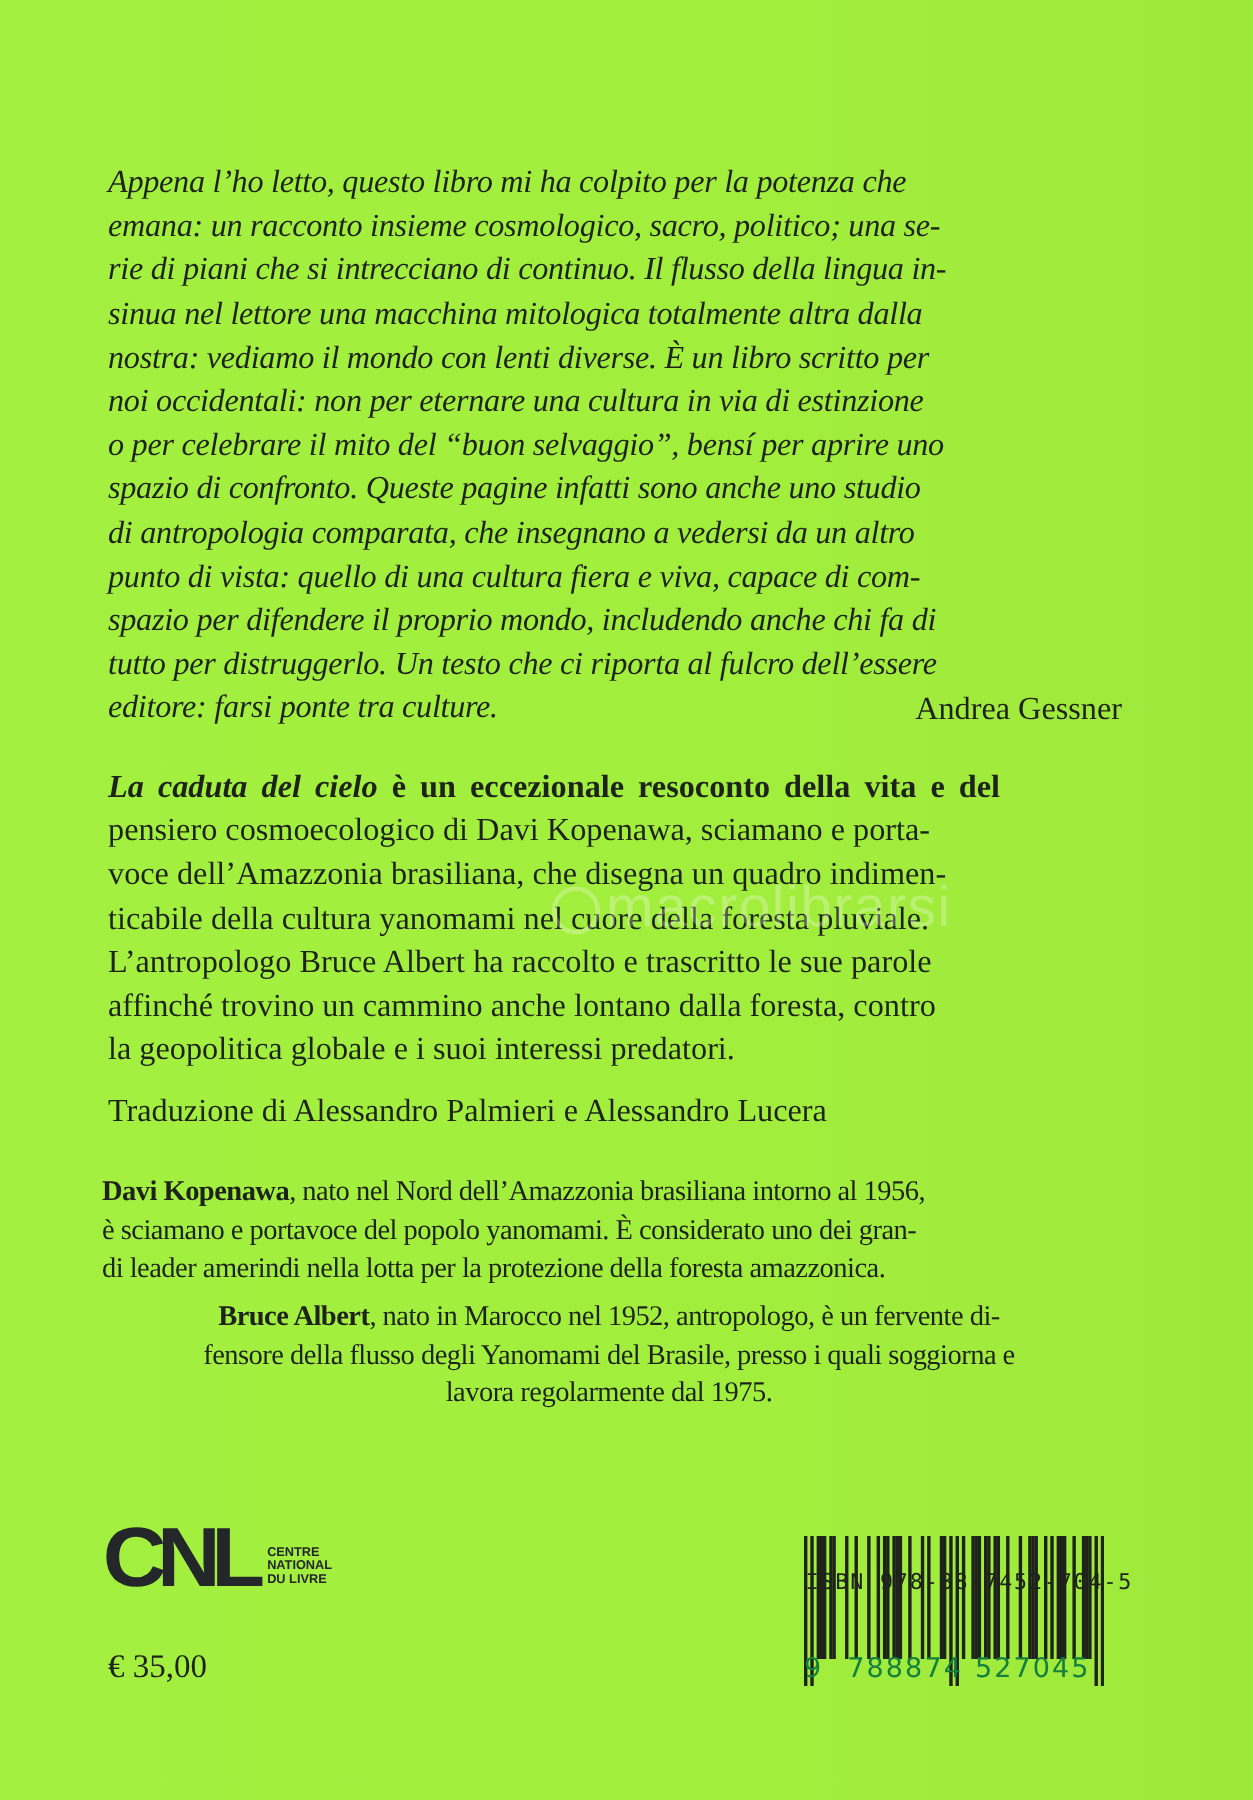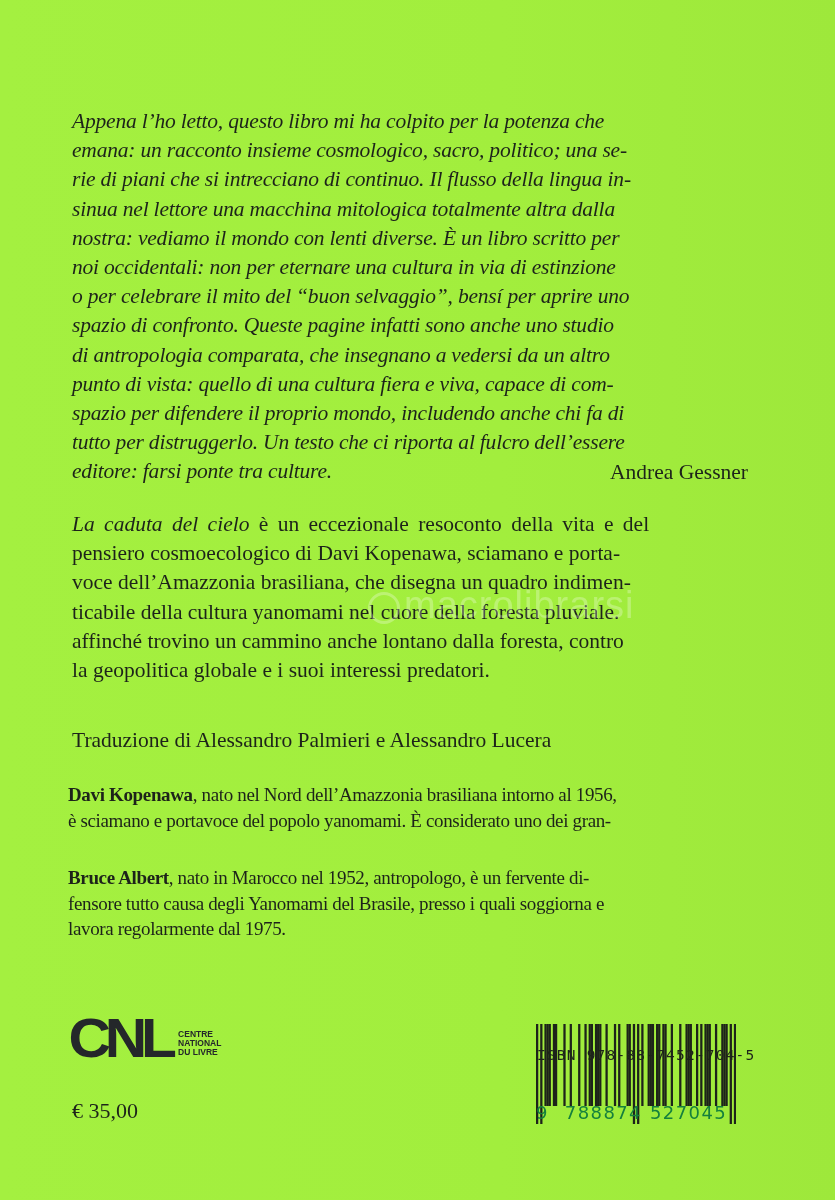--- a/index.html
+++ b/index.html
@@ -22,32 +22,32 @@
   .quote p { margin: 0; white-space: nowrap; }
   .signature {
     position: absolute; left: 520px; top: 460px; width: 228px;
     text-align: right; font-size: 21.5px;
   }
   .desc {
     position: absolute; left: 72px; top: 510px; width: 676px;
     font-size: 21.5px; line-height: 29.2px;
   }
   .desc p { margin: 0; white-space: nowrap; }
-  .desc .first-line { word-spacing: 4px; }
+  .desc .first-line { word-spacing: 4px; font-weight: bold; }
   .translation {
     position: absolute; left: 72px; top: 728px; font-size: 21.5px;
   }
   .bio {
     position: absolute; left: 68px; width: 676px;
     font-size: 19px; line-height: 25.5px; letter-spacing: -0.35px;
   }
   .bio p { margin: 0; white-space: nowrap; }
   .bio b { font-weight: bold; }
   .bio-kopenawa { top: 782px; }
-  .bio-albert { top: 865px; }
+  .bio-albert { top: 865px; text-align: center; }
   .watermark {
     position: absolute; left: 368px; top: 584px;
     font-family: "Liberation Sans", "DejaVu Sans", sans-serif;
     font-size: 38px; color: rgba(255,255,255,0.28); letter-spacing: 1px;
     pointer-events: none;
   }
   .watermark .leaf {
     display: inline-block; width: 26px; height: 26px; border: 3px solid rgba(255,255,255,0.28);
     border-radius: 50%; vertical-align: middle; margin-right: 4px;
   }
@@ -103,36 +103,38 @@
   <p>editore: farsi ponte tra culture.</p>
 </div>
 
 <div class="signature">Andrea Gessner</div>
 
 <div class="desc">
   <p class="first-line"><i>La caduta del cielo</i><span> è un eccezionale resoconto della vita e del</span></p>
   <p>pensiero cosmoecologico di Davi Kopenawa, sciamano e porta-</p>
   <p>voce dell’Amazzonia brasiliana, che disegna un quadro indimen-</p>
   <p>ticabile della cultura yanomami nel cuore della foresta pluviale.</p>
+  <p>L’antropologo Bruce Albert ha raccolto e trascritto le sue parole</p>
   <p>affinché trovino un cammino anche lontano dalla foresta, contro</p>
   <p>la geopolitica globale e i suoi interessi predatori.</p>
 </div>
 
 <div class="watermark"><span class="leaf"></span><span>macrolibrarsi</span></div>
 
 <div class="translation">Traduzione di Alessandro Palmieri e Alessandro Lucera</div>
 
 <div class="bio bio-kopenawa">
   <p><b>Davi Kopenawa</b><span>, nato nel Nord dell’Amazzonia brasiliana intorno al 1956,</span></p>
   <p>è sciamano e portavoce del popolo yanomami. È considerato uno dei gran-</p>
+  <p>di leader amerindi nella lotta per la protezione della foresta amazzonica.</p>
 </div>
 
 <div class="bio bio-albert">
   <p><b>Bruce Albert</b><span>, nato in Marocco nel 1952, antropologo, è un fervente di-</span></p>
-  <p>fensore tutto causa degli Yanomami del Brasile, presso i quali soggiorna e</p>
+  <p>fensore della flusso degli Yanomami del Brasile, presso i quali soggiorna e</p>
   <p>lavora regolarmente dal 1975.</p>
 </div>
 
 <div class="cnl">
   <div class="cnl-mark">CNL</div>
   <div class="cnl-text">
     <div>CENTRE</div>
     <div>NATIONAL</div>
     <div>DU LIVRE</div>
   </div>

